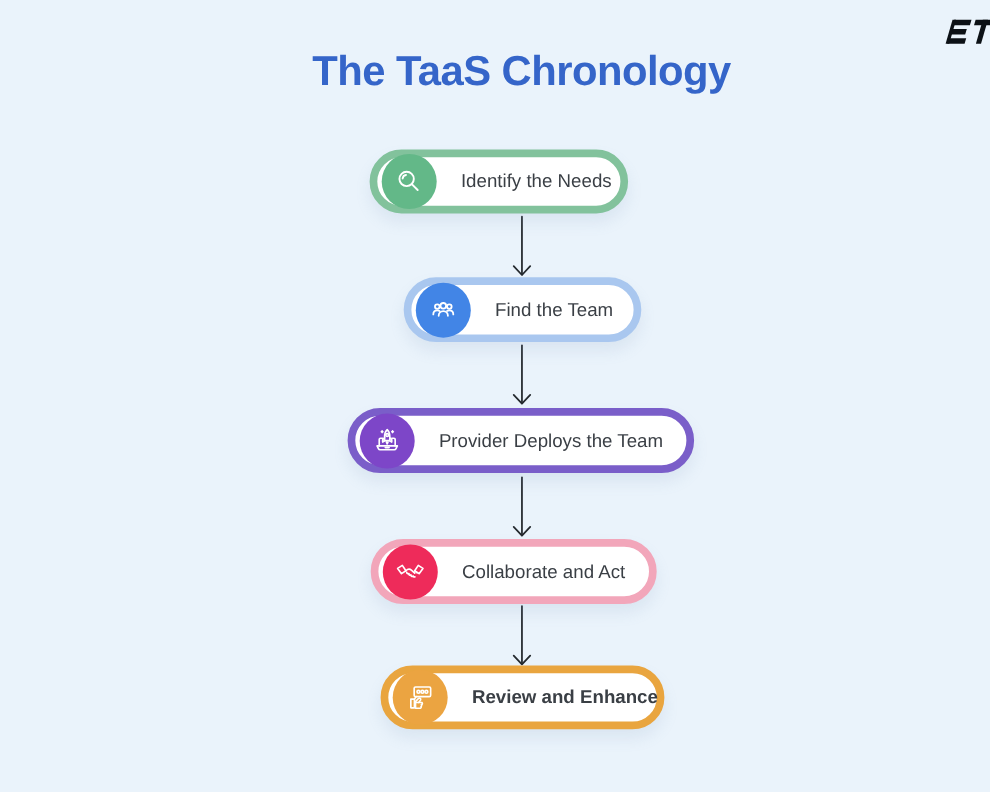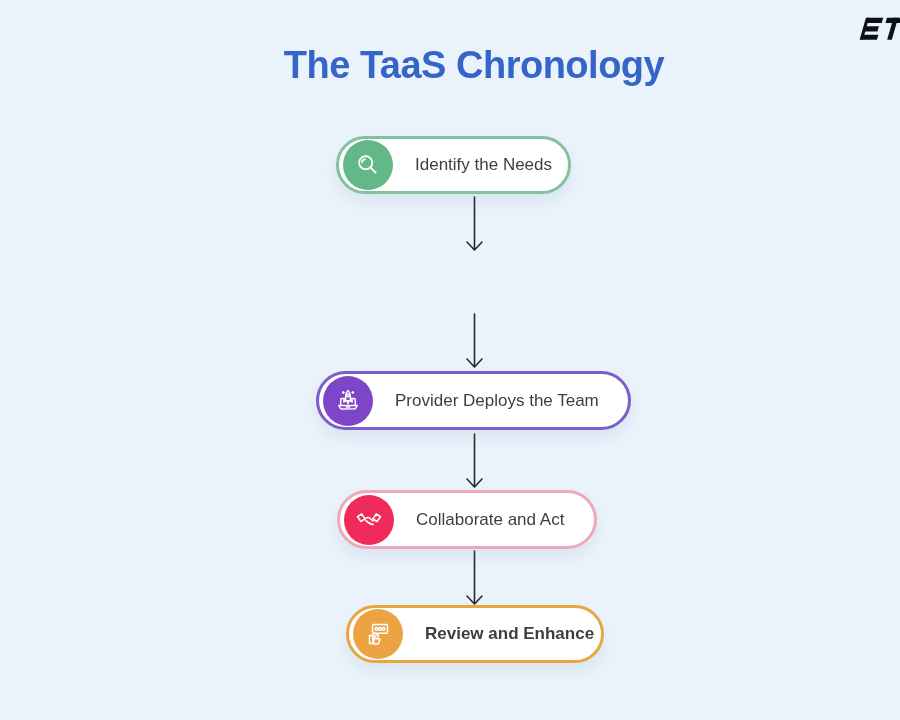--- a/index.html
+++ b/index.html
@@ -15,21 +15,21 @@
   .title{
     position:absolute;left:0;right:0;top:44px;
     text-align:center;font-size:38px;font-weight:bold;
     letter-spacing:-0.5px;color:#3565c9;
   }
 
   .arrows{position:absolute;left:0;top:0;pointer-events:none;}
 
   .pill{
     position:absolute;display:flex;align-items:center;
-    background:#ffffff;border:3px solid #404040;border-radius:40px;
+    background:#ffffff;border:7px solid #404040;border-radius:40px;
     box-shadow:0 8px 14px rgba(120,150,185,.14);
     box-sizing:border-box;
   }
   .pill .icon-circle{
     width:50px;height:50px;border-radius:50%;
     margin-left:4px;flex:0 0 auto;
     display:flex;align-items:center;justify-content:center;
   }
   .pill .icon-circle svg{display:block;}
   .pill .label{
@@ -88,20 +88,33 @@
     <div class="icon-circle" style="background-color: rgb(99, 184, 136);">
       <svg width="28" height="28" viewBox="0 0 24 24" fill="none" stroke="#ffffff" stroke-width="1.5" stroke-linecap="round">
         <circle cx="10" cy="10" r="5.6"></circle>
         <path d="M6.9,9.6 a3.1,3.1 0 0 1 2.6,-2.7"></path>
         <line x1="14.2" y1="14.2" x2="18.6" y2="18.6"></line>
       </svg>
     </div>
     <span class="label">Identify the Needs</span>
   </div>
 
+  <div class="pill step-2" style="border-color: rgb(169, 199, 239);">
+    <div class="icon-circle" style="background-color: rgb(66, 133, 230);">
+      <svg width="28" height="28" viewBox="0 0 24 24" fill="none" stroke="#ffffff" stroke-width="1.4" stroke-linecap="round">
+        <circle cx="7.3" cy="9.2" r="1.8"></circle>
+        <path d="M4.2,15.3 c0,-1.9 1.3,-3.1 3.1,-3.1 c0.7,0 1.3,0.2 1.8,0.5"></path>
+        <circle cx="16.7" cy="9.2" r="1.8"></circle>
+        <path d="M19.8,15.3 c0,-1.9 -1.3,-3.1 -3.1,-3.1 c-0.7,0 -1.3,0.2 -1.8,0.5"></path>
+        <circle cx="12" cy="8.6" r="2.2"></circle>
+        <path d="M8.4,16.4 c0,-2.3 1.6,-3.7 3.6,-3.7 s3.6,1.4 3.6,3.7"></path>
+      </svg>
+    </div>
+    <span class="label">Find the Team</span>
+  </div>
 
   <div class="pill step-3" style="border-color: rgb(122, 94, 201);">
     <div class="icon-circle" style="background-color: rgb(125, 70, 200);">
       <svg width="30" height="30" viewBox="0 0 24 24" fill="none" stroke="#ffffff" stroke-width="1.2" stroke-linecap="round" stroke-linejoin="round">
 
         <path d="M6.2,15.5 V10.8 a0.9,0.9 0 0 1 0.9,-0.9 h1.6"></path>
         <path d="M15.3,9.9 h1.6 a0.9,0.9 0 0 1 0.9,0.9 v4.7"></path>
         <path d="M4.6,15.5 h14.8 l-1.1,2.1 a1.2,1.2 0 0 1 -1.1,0.7 H6.8 a1.2,1.2 0 0 1 -1.1,-0.7 Z"></path>
         <line x1="10.6" y1="16.7" x2="13.4" y2="16.7"></line>
 

